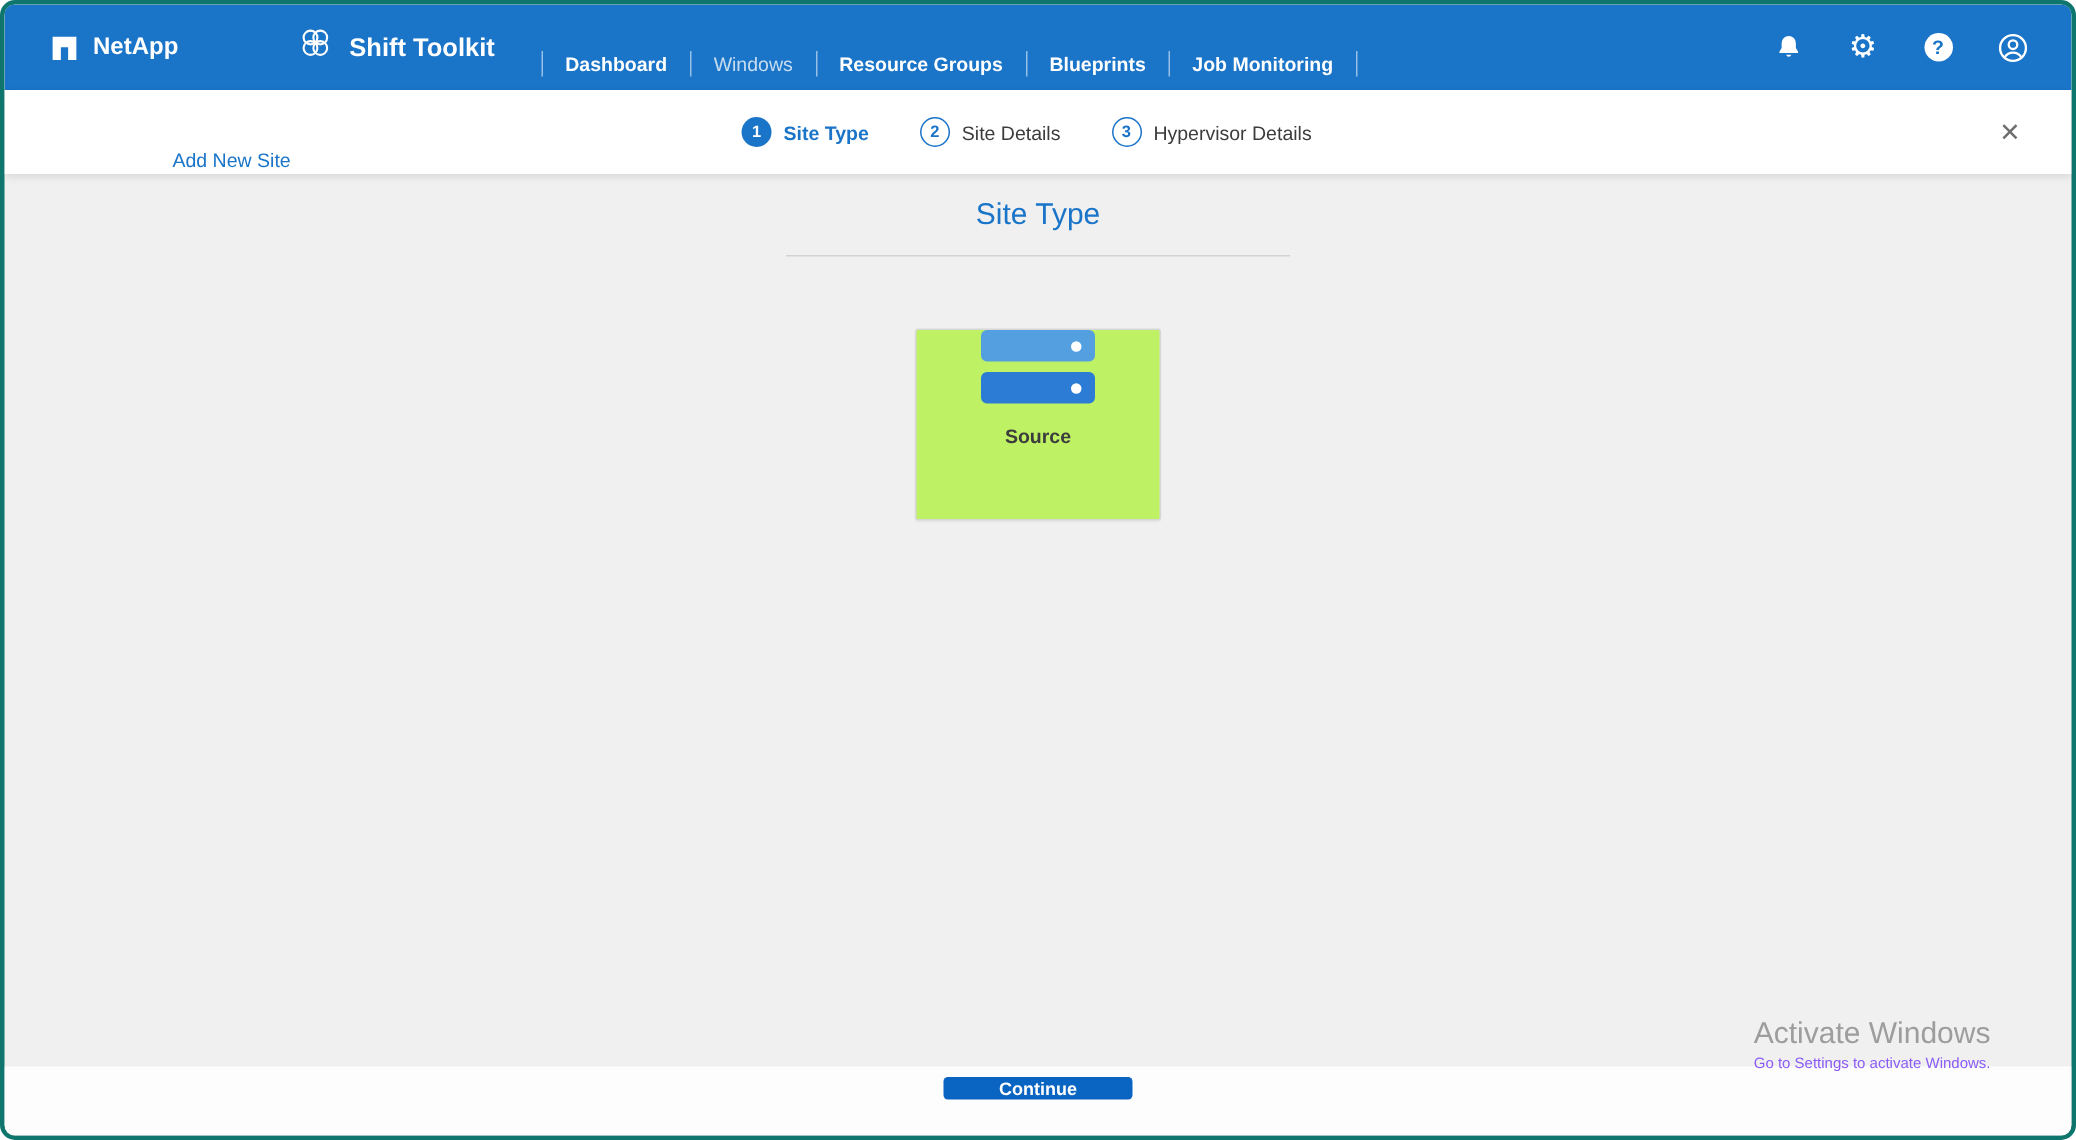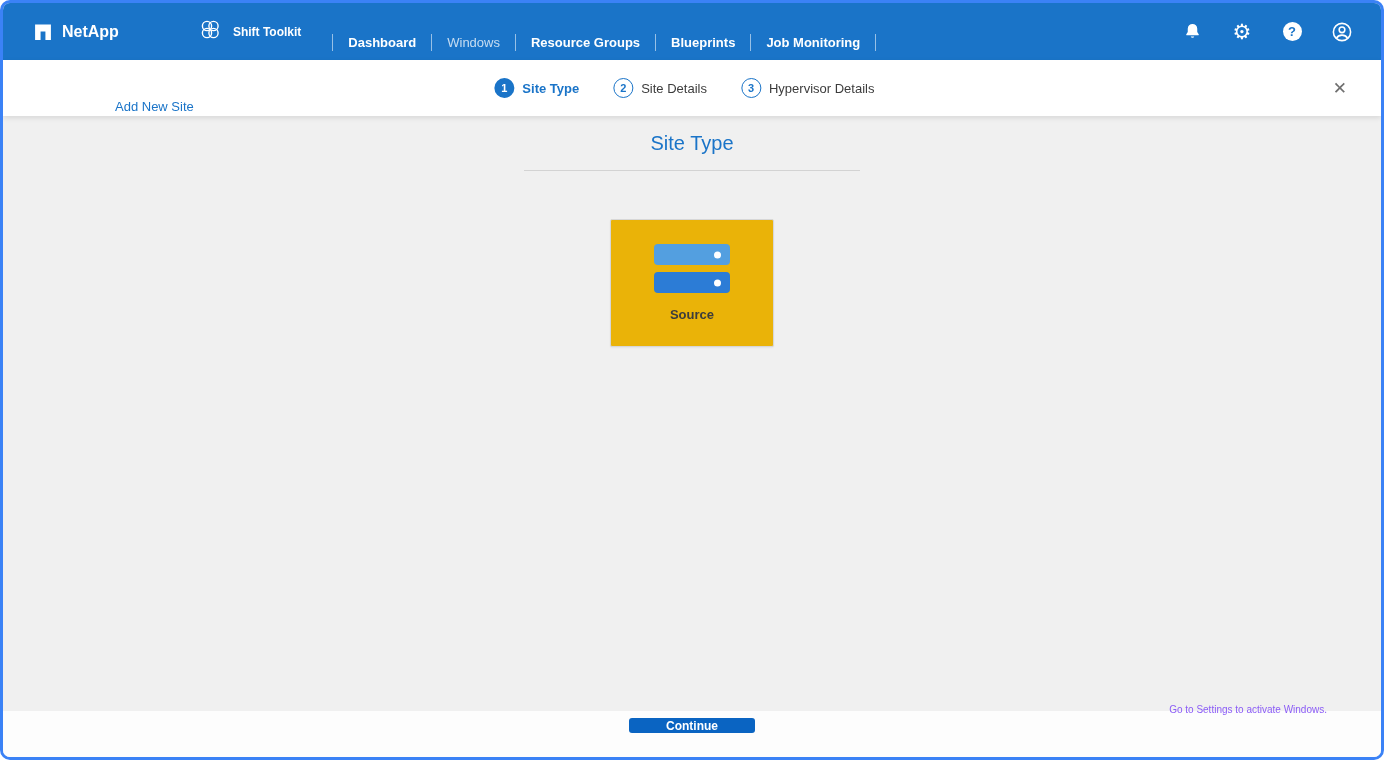--- a/index.html
+++ b/index.html
@@ -1,28 +1,28 @@
 <!DOCTYPE html>
 <html><head>
 <meta charset="utf-8">
 <style>
   * { margin:0; padding:0; box-sizing:border-box; }
   html,body { width:1384px; height:760px; }
   body { font-family:"Liberation Sans", sans-serif; background:#ffffff; }
 
-  .frame { width:1384px; height:760px; border:3px solid #3b82f6; border-radius:10px;
+  .frame { width:1384px; height:760px; border:3px solid #0f766e; border-radius:10px;
            overflow:hidden; display:flex; flex-direction:column; background:#f0f0f0; position:relative; }
 
   
   .topbar { height:57px; background:#1a74c8; display:flex; align-items:center;
             padding:0 28px 0 30px; flex-shrink:0; }
   .brand { display:flex; align-items:center; gap:9px; color:#fff; font-weight:700; font-size:16px; }
   .brand svg { display:block; }
   .toolkit { display:flex; align-items:center; gap:10px; color:#fff; font-weight:700;
-             font-size:12px; margin-left:78px; }
+             font-size:17px; margin-left:78px; }
   .nav { display:flex; align-items:center; margin-left:16px;margin-top:22px; }
   .nav-sep { width:1px; height:17px; background:rgba(255,255,255,.55); margin:0 15px; }
   .nav-item { color:#fff; font-size:13px; font-weight:600; cursor:pointer; white-space:nowrap; }
   .nav-item.dim { opacity:.75; font-weight:500; }
   .top-icons { margin-left:auto; display:flex; align-items:center; gap:28px; }
   .icon-btn { width:22px; height:22px; display:flex; align-items:center; justify-content:center;
               cursor:pointer; }
   .gear-glyph { color:#fff; font-size:21px; line-height:1; }
   .help-circle { width:19px; height:19px; border-radius:50%; background:#fff; color:#1a74c8;
                  font-size:13px; font-weight:700; display:flex; align-items:center; justify-content:center; }
@@ -43,23 +43,23 @@
   .step.active .step-label { color:#1a74c8; font-weight:700; }
   .close-x { margin-left:auto; color:#6f6f6f; font-size:17px; cursor:pointer; padding:4px 8px; }
 
   
   .main { flex:1; display:flex; flex-direction:column; align-items:center; position:relative;
           padding-top:16px; }
   .section-title { color:#1a74c8; font-size:20px; font-weight:500; }
   .title-divider { width:336px; height:1px; background:#d3d3d3; margin-top:15px; }
 
   .cards { display:flex; gap:17px; margin-top:48px; }
-  .card { width:164px; height:128px; background:#eab308; border:1px solid #d7d7d7;
+  .card { width:164px; height:128px; background:#bef264; border:1px solid #d7d7d7;
           border-radius:2px; display:flex; flex-direction:column; align-items:center;
-          justify-content:center; gap:14px; cursor:pointer; box-shadow:0 1px 2px rgba(0,0,0,.05); }
+          justify-content:flex-start; gap:14px; cursor:pointer; box-shadow:0 1px 2px rgba(0,0,0,.05); }
   .card.selected { border:1px solid #8fb4de; outline:3px solid #e2231a; outline-offset:1px; }
   .card-label { font-size:13px; font-weight:700; color:#3c3c3c; }
 
   .server-icon { display:flex; flex-direction:column; gap:7px; }
   .srv { width:76px; height:21px; border-radius:4px; position:relative; }
   .srv-top { background:#539fe0; }
   .srv-bot { background:#2c7cd6; }
   .srv .dot { position:absolute; right:9px; top:50%; transform:translateY(-50%);
               width:7px; height:7px; border-radius:50%; background:#fff; }
 
@@ -178,20 +178,21 @@
             </div>
         </div>
         <div class="card-label">Source</div>
       </div>
 
 
     </div>
   </main>
 
   <div class="watermark">
+    <div class="wm-line1">Activate Windows</div>
     <div class="wm-line2">Go to Settings to activate Windows.</div>
   </div>
 
   <footer class="footer">
     <button class="continue-btn">Continue</button>
   </footer>
 
 </div>
 
 </body></html>

